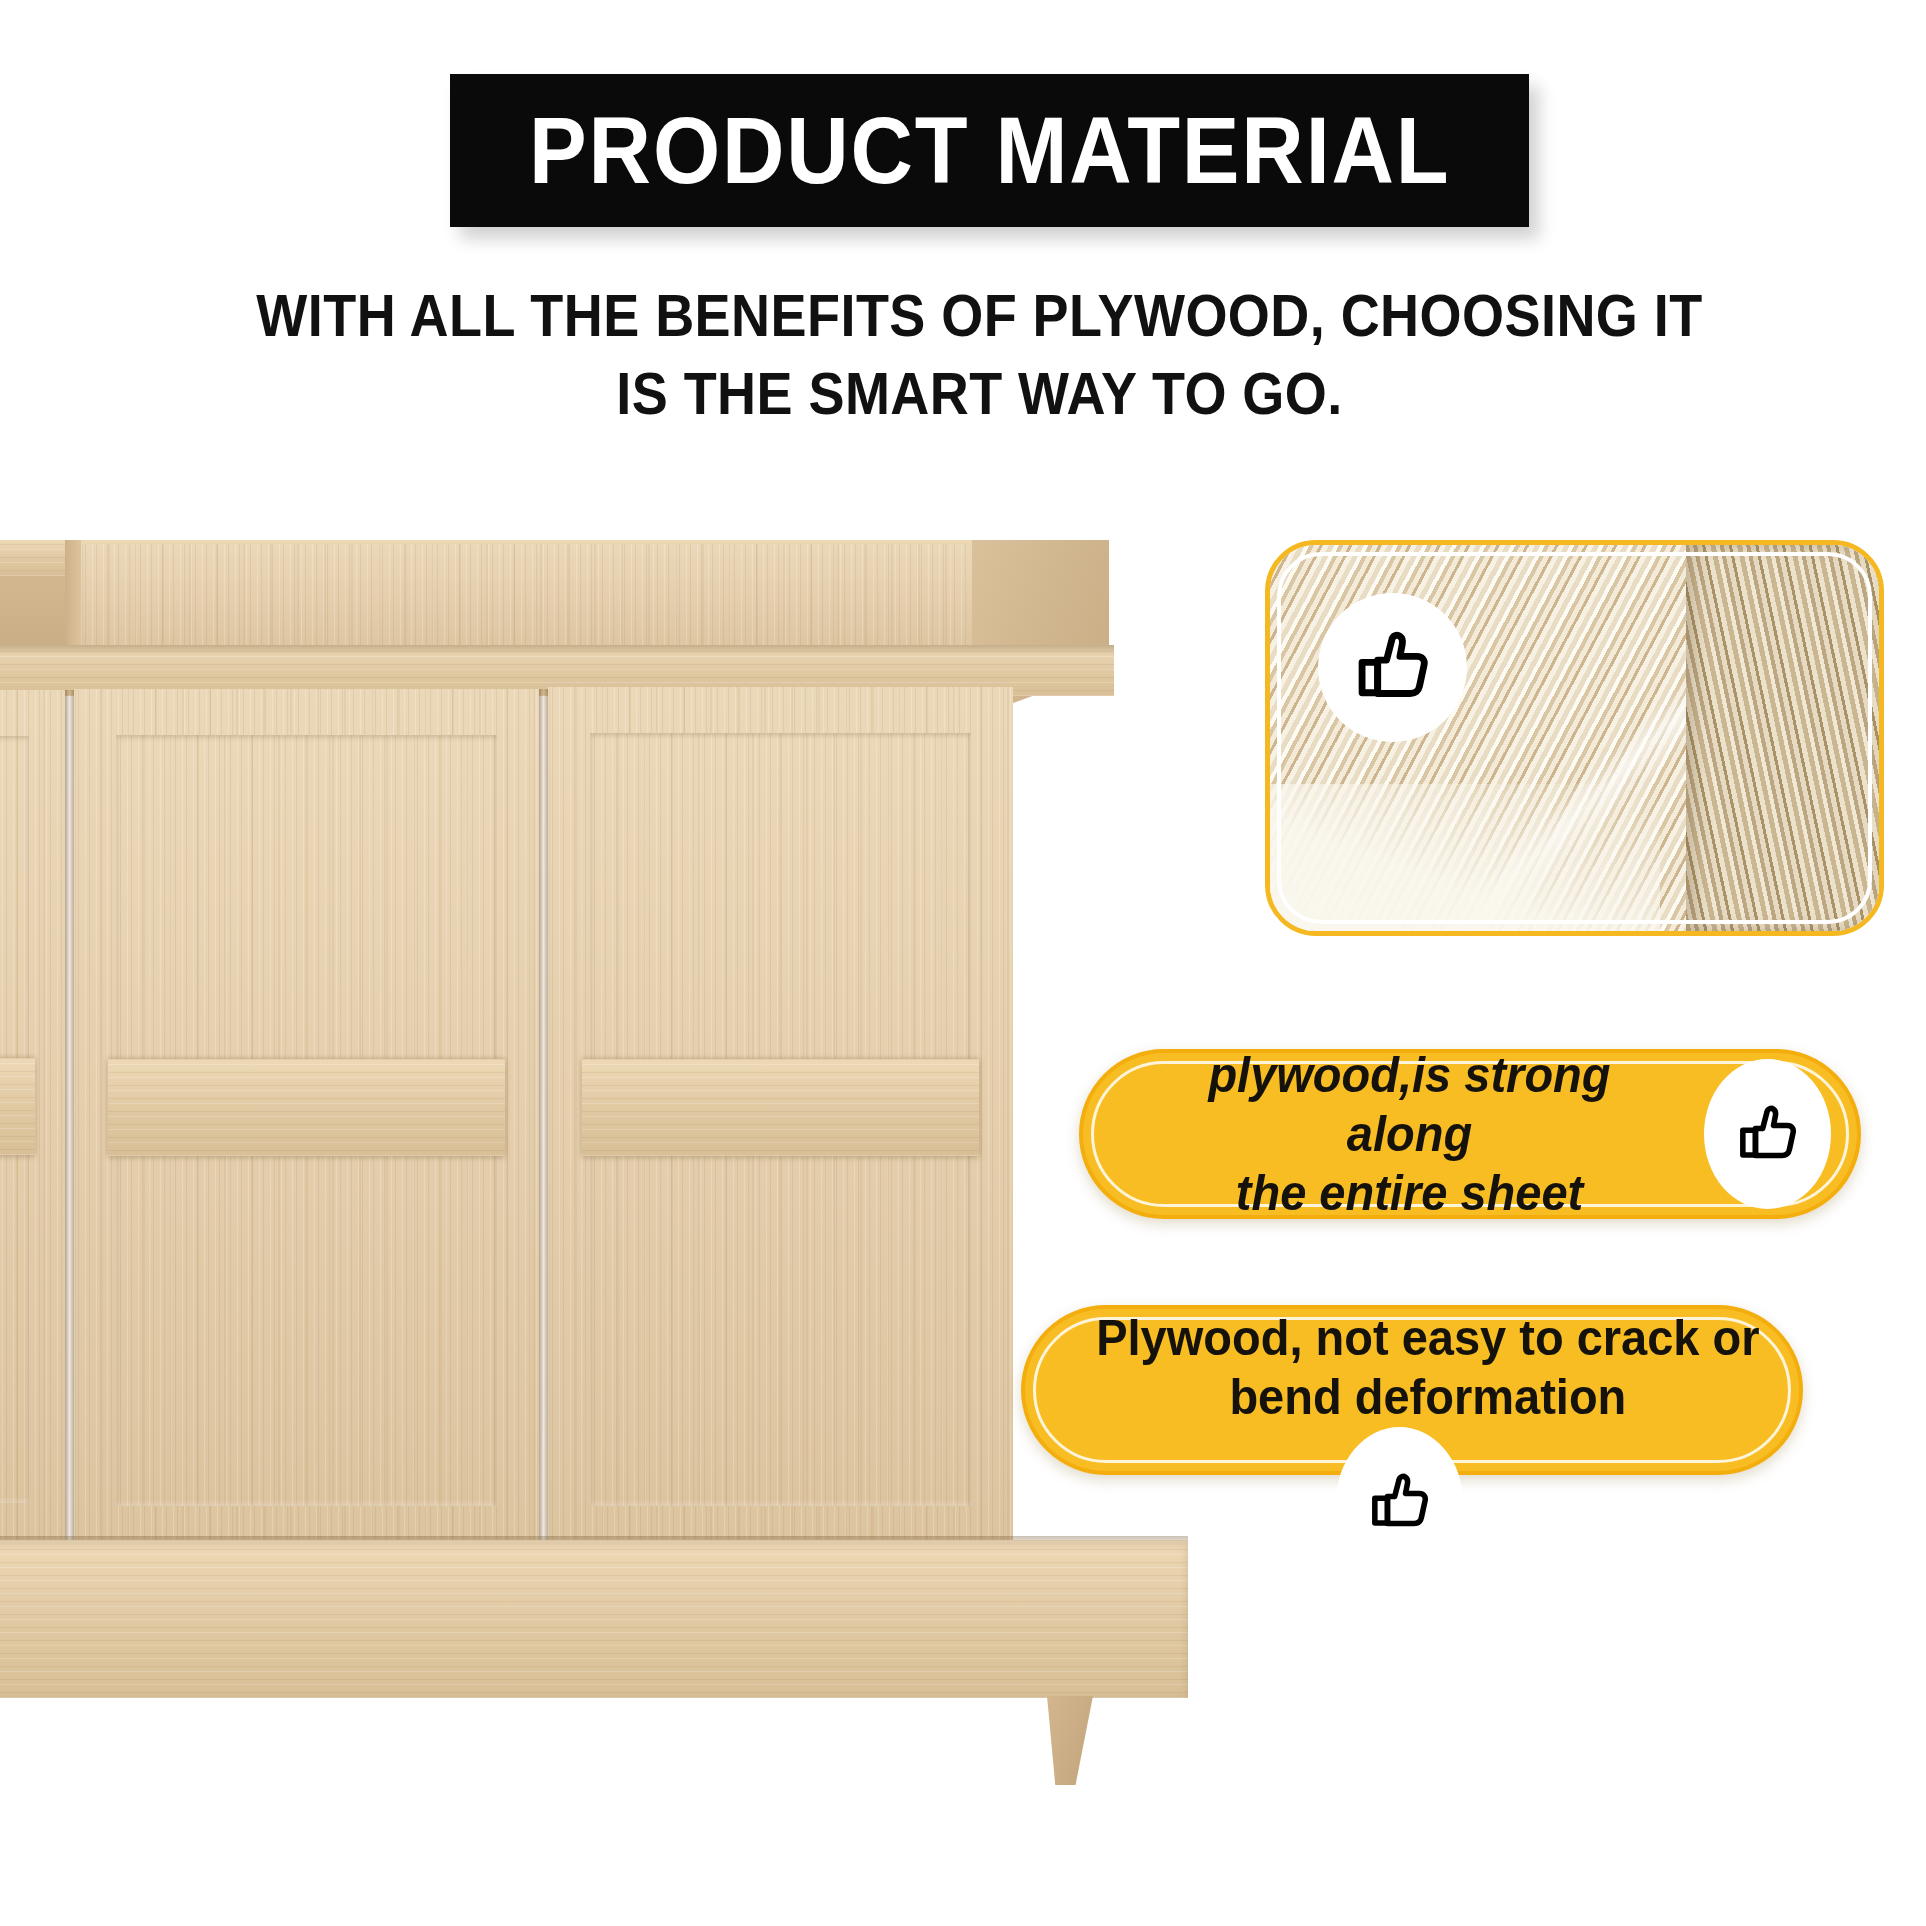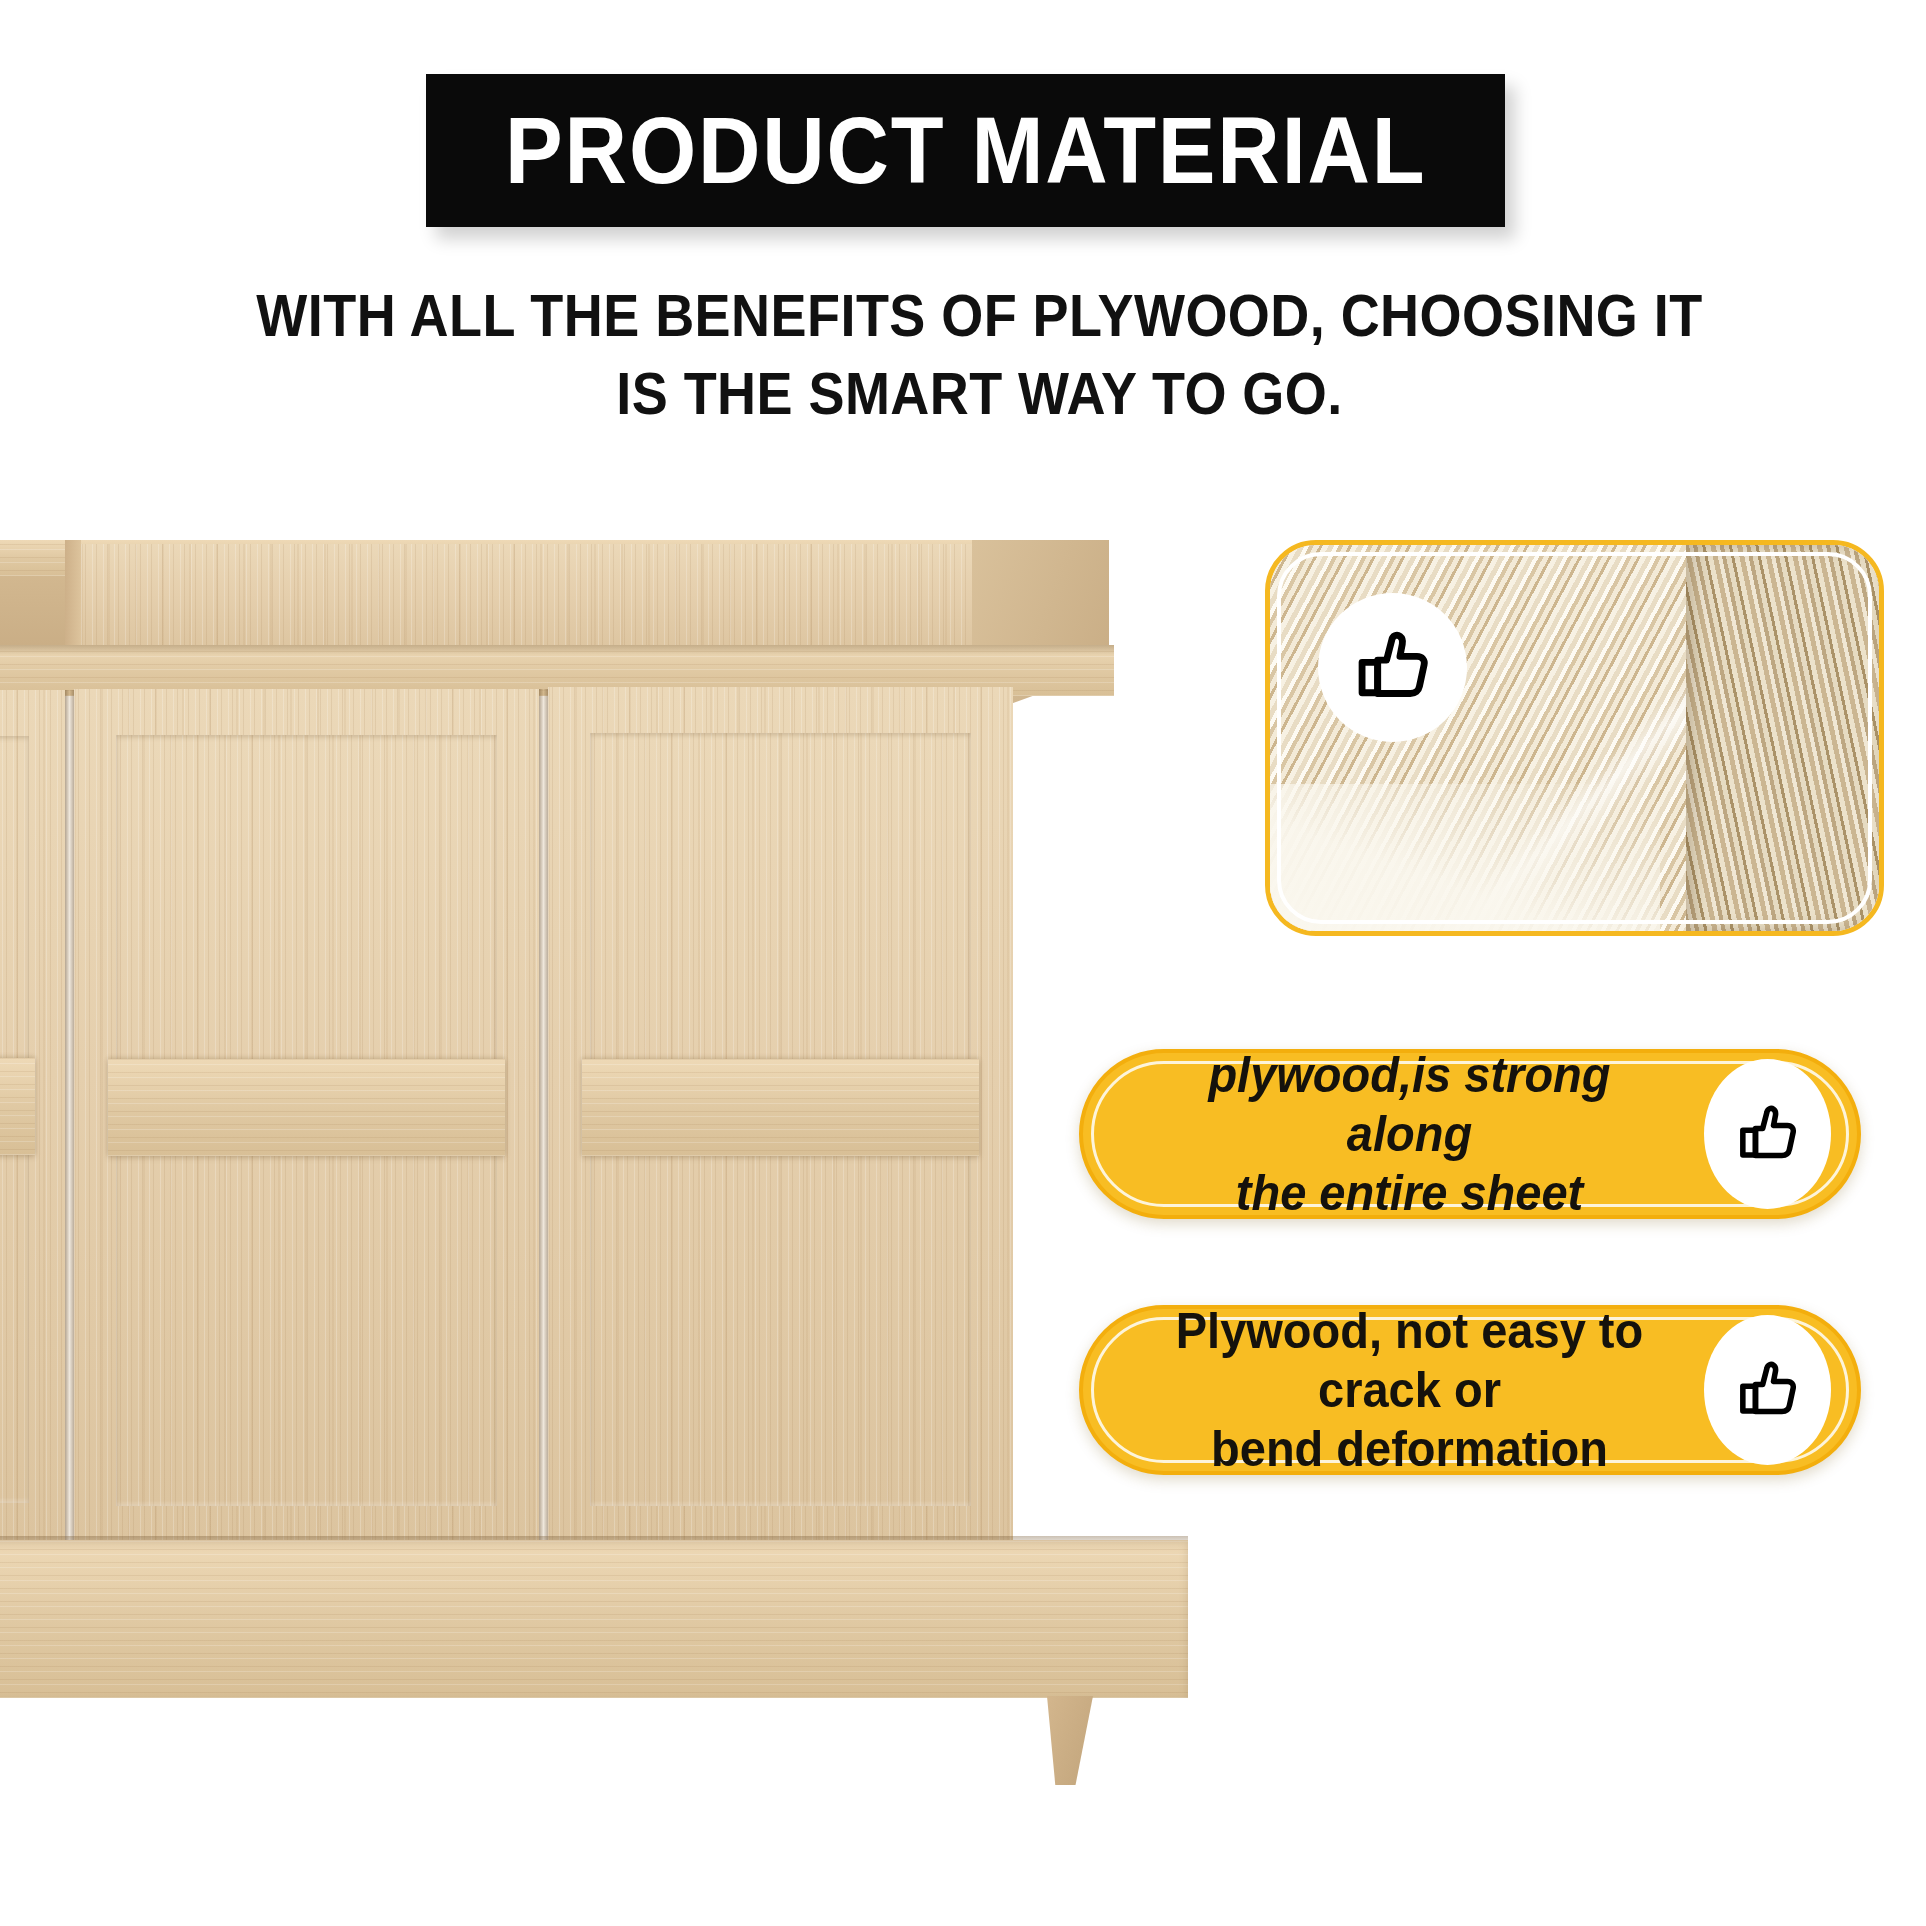--- a/index.html
+++ b/index.html
@@ -6,21 +6,21 @@
   html, body {
     width:1927px; height:1927px;
     background:#ffffff;
     font-family:"Liberation Sans", sans-serif;
     overflow:hidden;
   }
   #page { position:relative; width:1927px; height:1927px; background:#fff; }
 
   
   .title-banner{
-    position:absolute; left:426px; top:74px;
+    position:absolute; left:450px; top:74px;
     width:1079px; height:153px;
     background:#0a0a0a;
     display:flex; align-items:center; justify-content:center;
     box-shadow:10px 12px 16px rgba(0,0,0,0.18);
   }
   .title-banner .txt{
     color:#ffffff;
     font-size:94px;
     font-weight:bold;
     letter-spacing:2px;
@@ -215,21 +215,21 @@
   .pill-thumb{
     width:127px; height:150px;
     margin-right:26px;
     border-radius:50%;
     background:#ffffff;
     display:flex; align-items:center; justify-content:center;
     flex:0 0 auto;
     z-index:2;
   }
   #pill-1{ left:1079px; top:1049px;font-style:italic; }
-  #pill-2{ left:1079px; top:1305px; }
+  #pill-2{ left:1021px; top:1305px;flex-direction:column; }
   #pill-3{ left:1079px; top:1564px; }
 </style>
 </head>
 <body>
 
 <div id="page">
 
   <div class="title-banner">
     <span class="txt">PRODUCT MATERIAL</span>
   </div>

